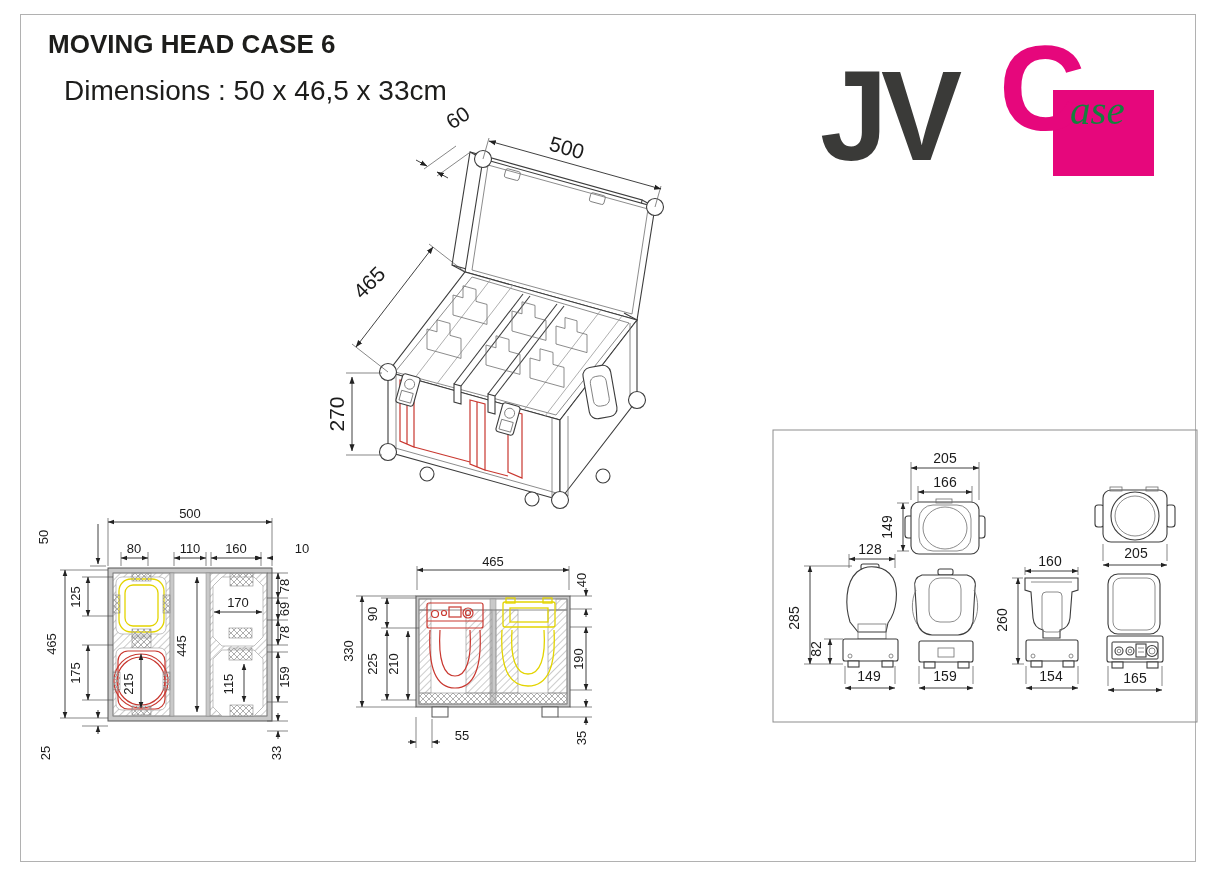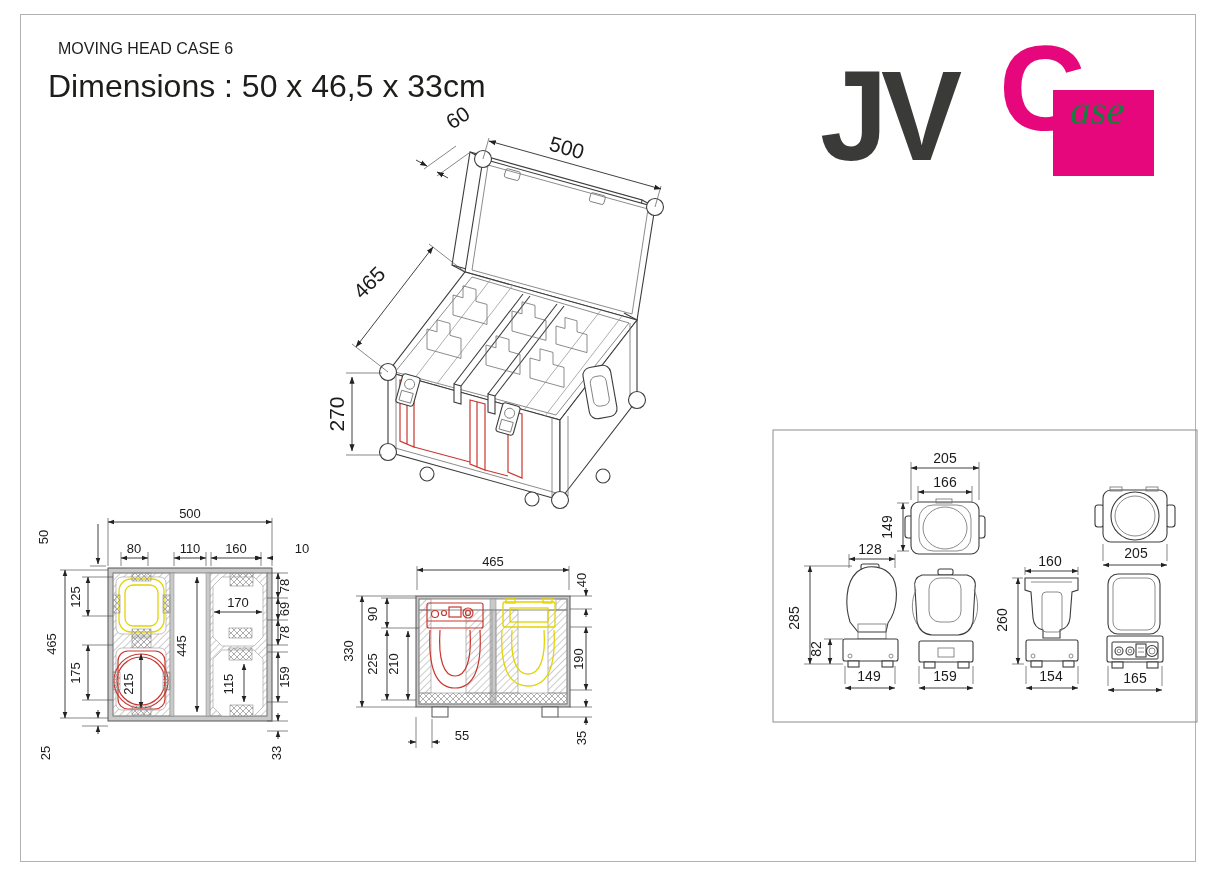--- a/index.html
+++ b/index.html
@@ -1,22 +1,22 @@
 <!DOCTYPE html>
 <html><head>
 <meta charset="utf-8">
 <style>
   html,body{margin:0;padding:0;background:#fff;}
   .sheet{position:relative;width:1214px;height:881px;background:#fff;overflow:hidden;
          font-family:"Liberation Sans",sans-serif;}
   .page-border{position:absolute;left:20px;top:14px;width:1174px;height:846px;
                border:1.5px solid #b1b1b1;}
   .title-block{position:absolute;left:48px;top:30px;color:#1d1d1b;}
-  .title-block h1{margin:10px;font-size:16px;font-weight:400;line-height:1.12;}
-  .title-block p{margin:0;font-size:32px;line-height:1.15;text-align:center;}
+  .title-block h1{margin:0;font-size:26px;font-weight:700;line-height:1.12;}
+  .title-block p{margin:16px;font-size:28px;line-height:1.15;text-align:center;}
   .logo-square{position:absolute;left:1053px;top:90px;width:101px;height:86px;background:#e6077c;}
   .logo-jv{position:absolute;left:820px;top:52px;font-size:128px;font-weight:800;color:#3a3a38;
            letter-spacing:-7px;line-height:1;transform:scaleX(.95);transform-origin:left top;}
   .logo-c{position:absolute;left:999px;top:28px;font-size:120px;font-weight:800;color:#e6077c;line-height:1;}
   .logo-ase{position:absolute;left:1070px;top:90px;font-family:"Liberation Serif",serif;
             font-style:italic;font-size:41px;color:#15803d;line-height:1;}
   svg{position:absolute;overflow:visible;}
   .ol{fill:#fff;stroke:#3d3d3d;stroke-width:1.1;}
   .ln{fill:none;stroke:#3d3d3d;stroke-width:1.1;}
   .thin{fill:none;stroke:#6e6e6e;stroke-width:.8;}

